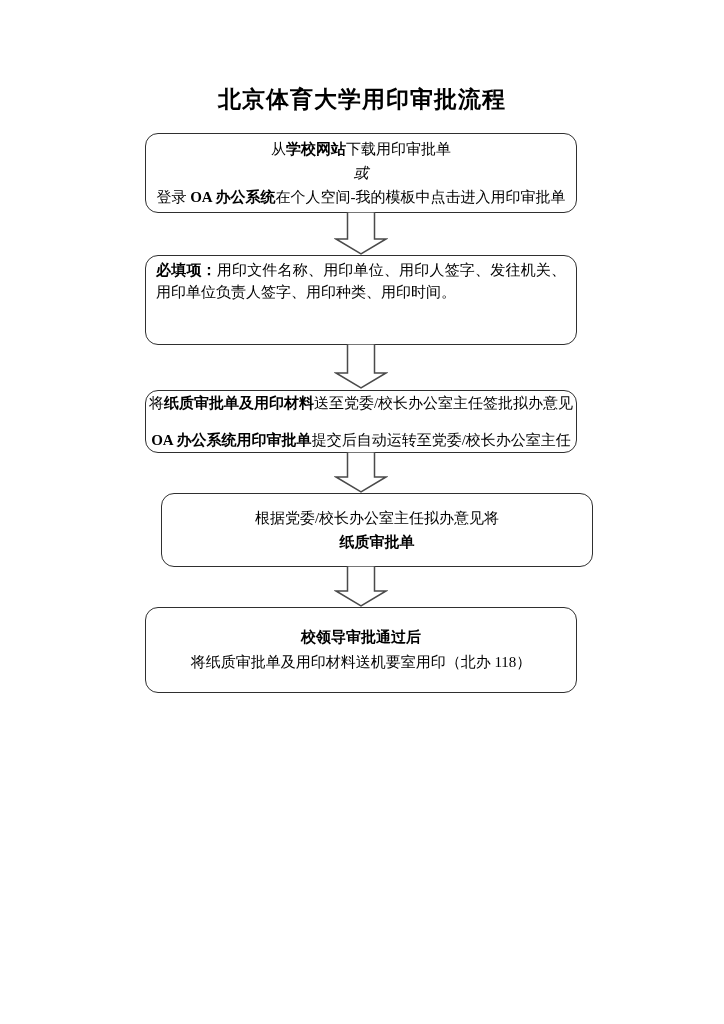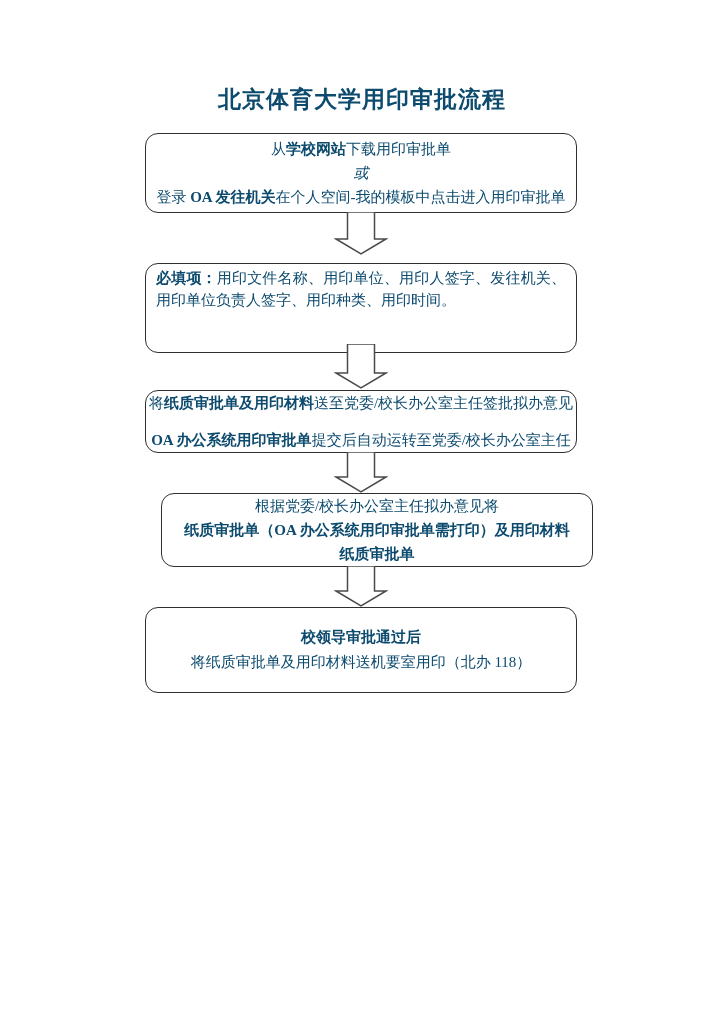--- a/index.html
+++ b/index.html
@@ -4,21 +4,21 @@
 <title>Flowchart</title>
 <style>
   html, body { margin: 0; padding: 0; background: #ffffff; }
   .page {
     position: relative;
     width: 724px;
     height: 1024px;
     background: #ffffff;
     overflow: hidden;
     font-family: "Liberation Serif", "DejaVu Serif", serif;
-    color: #0c4a6e;
+    color: #000000;
   }
   .title {
     position: absolute;
     left: 0;
     top: 84px;
     width: 100%;
     text-align: center;
     font-family: "Liberation Sans", "DejaVu Sans", sans-serif;
     font-weight: bold;
     font-size: 23px;
@@ -40,42 +40,41 @@
     display: flex;
     flex-direction: column;
     justify-content: center;
     text-align: center;
   }
   .cline { white-space: nowrap; }
   .box.textblock {
     padding: 3px 10px 0 10px;
     text-align: justify;
     line-height: 22.4px;
-    margin-top: 8px;
   }
   .para { margin: 0; }
   .b { font-weight: bold; }
   .i { font-style: italic; }
   .arrow {
     position: absolute;
     left: 334px;
     display: block;
   }
 </style>
 </head>
 <body>
 
 <div class="page">
 
   <h1 class="title">北京体育大学用印审批流程</h1>
 
   <div class="box center" style="top:133px; height:80px;">
     <div class="cline"><span>从</span><span class="b">学校网站</span><span>下载用印审批单</span></div>
     <div class="cline"><span class="i">或</span></div>
-    <div class="cline"><span>登录 </span><span class="b">OA 发往机关</span><span>在个人空间-我的模板中点击进入用印审批单</span></div>
+    <div class="cline"><span>登录 </span><span class="b">OA 办公系统</span><span>在个人空间-我的模板中点击进入用印审批单</span></div>
   </div>
 
   <svg class="arrow" style="top:212px;" width="54" height="43" viewBox="0 0 54 43" preserveAspectRatio="none">
     <path d="M13.5 0 V27 H2 L27 42 L52 27 H40.5 V0 Z" fill="#ffffff" stroke="#4a4a4a" stroke-width="1.5"></path>
   </svg>
 
   <div class="box textblock" style="top:255px; height:90px;">
     <p class="para"><span class="b">必填项：</span><span>用印文件名称、用印单位、用印人签字、发往机关、用印单位负责人签字、用印种类、用印时间。</span></p>
   </div>
 
@@ -87,21 +86,20 @@
     <div class="cline"><span>将</span><span class="b">纸质审批单及用印材料</span><span>送至党委/校长办公室主任签批拟办意见</span></div>
     <div class="cline"><span class="b">OA 办公系统用印审批单</span><span>提交后自动运转至党委/校长办公室主任</span></div>
   </div>
 
   <svg class="arrow" style="top:452px;" width="54" height="41" viewBox="0 0 54 41" preserveAspectRatio="none">
     <path d="M13.5 0 V25 H2 L27 40 L52 25 H40.5 V0 Z" fill="#ffffff" stroke="#4a4a4a" stroke-width="1.5"></path>
   </svg>
 
   <div class="box center" style="top:493px; height:74px;margin-left:16px;">
     <div class="cline"><span>根据党委/校长办公室主任拟办意见将</span></div>
-    <div class="cline"><span class="b">纸质审批单（OA 办公系统用印审批单需打印）及用印材料</span></div>
     <div class="cline"><span class="b">纸质审批单</span></div>
   </div>
 
   <svg class="arrow" style="top:566px;" width="54" height="41" viewBox="0 0 54 41" preserveAspectRatio="none">
     <path d="M13.5 0 V25 H2 L27 40 L52 25 H40.5 V0 Z" fill="#ffffff" stroke="#4a4a4a" stroke-width="1.5"></path>
   </svg>
 
   <div class="box center" style="top:607px; height:86px; line-height:25px;">
     <div class="cline"><span class="b">校领导审批通过后</span></div>
     <div class="cline"><span>将纸质审批单及用印材料送机要室用印（北办 118）</span></div>

